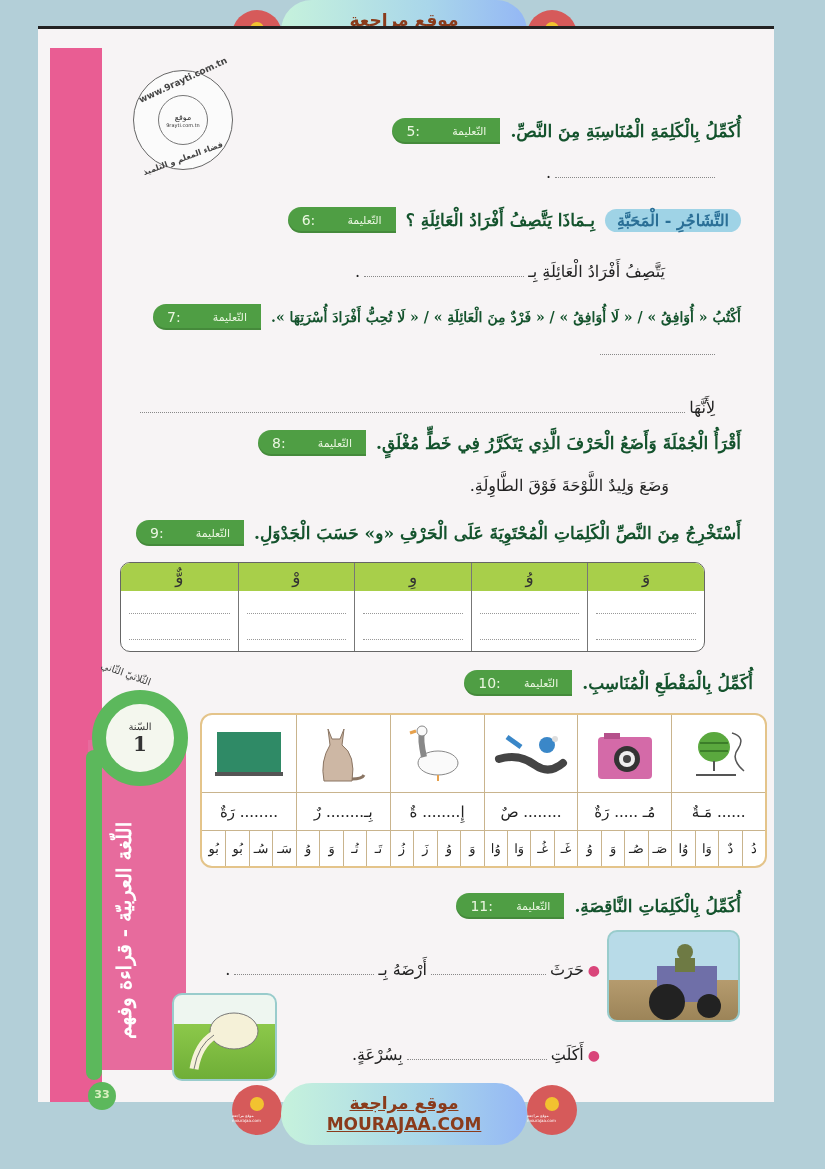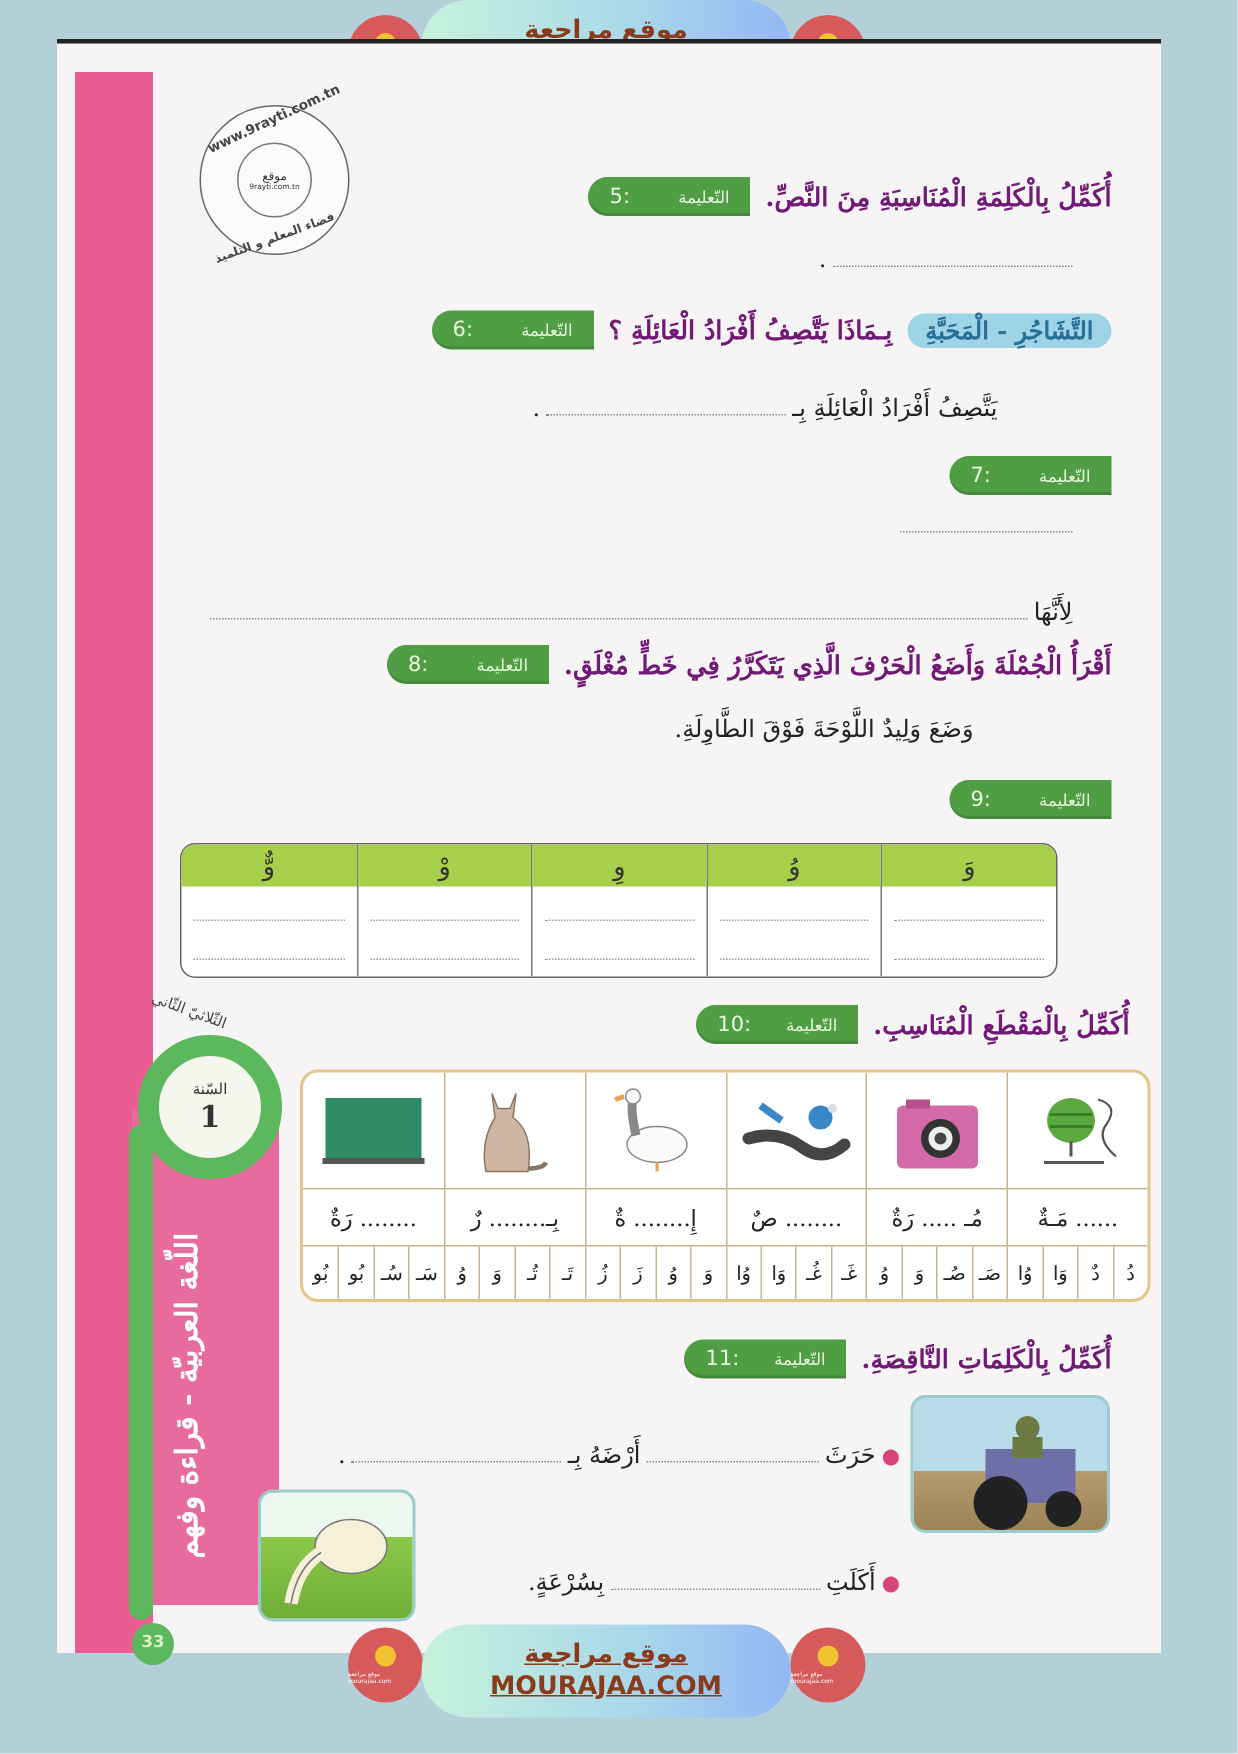--- a/index.html
+++ b/index.html
@@ -77,21 +77,21 @@
   .badge {
     background: #4f9e44; color: #eaf6e0; border-radius: 14px 0 0 14px;
     height: 26px; padding: 0 14px; display: flex; align-items: center; gap: 14px;
     font-size: 13px; font-family: "DejaVu Sans", sans-serif; min-width: 108px;
     justify-content: space-between; direction: ltr;
     box-shadow: inset 0 -2px 0 rgba(0,0,0,.12);
   }
   .badge .bnum { font-size: 14px; }
   .badge .blabel { font-size: 11px; direction: rtl; }
   .instr-text {
-    color: #701a75; font-size: 17px; font-weight: bold; white-space: nowrap;
+    color: #14532d; font-size: 17px; font-weight: bold; white-space: nowrap;
     font-family: "DejaVu Serif", serif; direction: rtl;
   }
   .hint-pill {
     background: #9fd3e6; color: #2a6f96; border-radius: 14px; padding: 2px 12px;
     font-size: 16px; font-weight: bold; font-family: "DejaVu Serif", serif; direction: rtl;
   }
   .line {
     position: absolute; direction: rtl; font-family: "DejaVu Serif", serif;
     font-size: 16px; color: #222; white-space: nowrap; display: flex; align-items: baseline; gap: 4px;
   }
@@ -209,45 +209,47 @@
   <span>يَتَّصِفُ أَفْرَادُ الْعَائِلَةِ بِـ</span>
   <span class="dots" style="width:160px;"></span>
   <span>.</span>
 </div>
 
 <div class="instr" style="top:304px;right:84px;">
   <div class="badge">
     <span class="bnum">7:</span>
     <span class="blabel">التّعليمة</span>
   </div>
+  <span class="instr-text" style="font-size:14px;">أَكْتُبُ « أُوَافِقُ » / « لَا أُوَافِقُ » / « فَرْدٌ مِنَ الْعَائِلَةِ » / « لَا تُحِبُّ أَفْرَادَ أُسْرَتِهَا ».</span>
 </div>
 <div class="line" style="top:354px;right:110px;">
   <span class="dots" style="width:115px;"></span>
 </div>
 <div class="line" style="top:386px;right:110px;margin-top:12px;">
   <span>لِأَنَّهَا</span>
   <span class="dots" style="width:545px;"></span>
 </div>
 
 <div class="instr" style="top:430px;right:84px;">
   <div class="badge">
     <span class="bnum">8:</span>
     <span class="blabel">التّعليمة</span>
   </div>
   <span class="instr-text">أَقْرَأُ الْجُمْلَةَ وَأَضَعُ الْحَرْفَ الَّذِي يَتَكَرَّرُ فِي خَطٍّ مُغْلَقٍ.</span>
 </div>
-<div class="line" style="top:476px;right:176px;">
+<div class="line" style="top:476px;right:156px;">
   <span>وَضَعَ وَلِيدٌ اللَّوْحَةَ فَوْقَ الطَّاوِلَةِ.</span>
 </div>
 
 <div class="instr" style="top:520px;right:84px;">
   <div class="badge">
     <span class="bnum">9:</span>
     <span class="blabel">التّعليمة</span>
   </div>
+  <span class="instr-text">أَسْتَخْرِجُ مِنَ النَّصِّ الْكَلِمَاتِ الْمُحْتَوِيَةَ عَلَى الْحَرْفِ «و» حَسَبَ الْجَدْوَلِ.</span>
 </div>
 <div class="tbl9">
   <div class="col">
       <div class="hd">وَ</div>
       <div class="cell">
         <span class="d1"></span>
         <span class="d2"></span>
       </div>
     </div>
   <div class="col">

